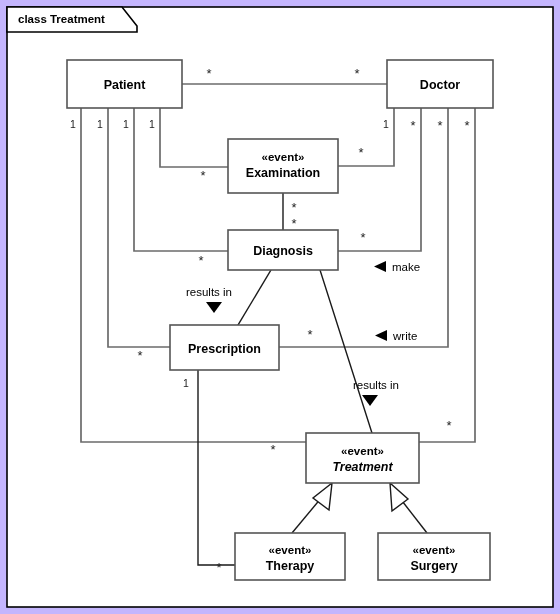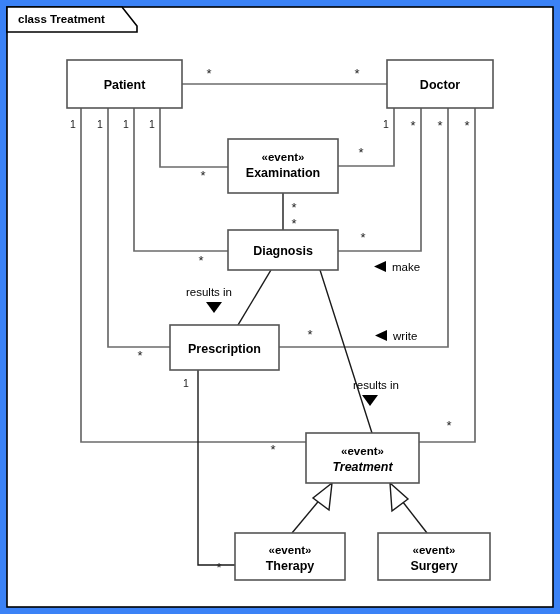--- a/index.html
+++ b/index.html
@@ -7,21 +7,21 @@
     padding: 0;
     background: #ffffff;
   }
   body {
     font-family: "Liberation Sans", sans-serif;
   }
   #canvas {
     position: relative;
     width: 560px;
     height: 614px;
-    background: #3b82f6;
+    background: #c4b5fd;
     overflow: hidden;
   }
   svg.diagram {
     position: absolute;
     left: 0;
     top: 0;
     width: 560px;
     height: 614px;
   }
   .frame-rect {

